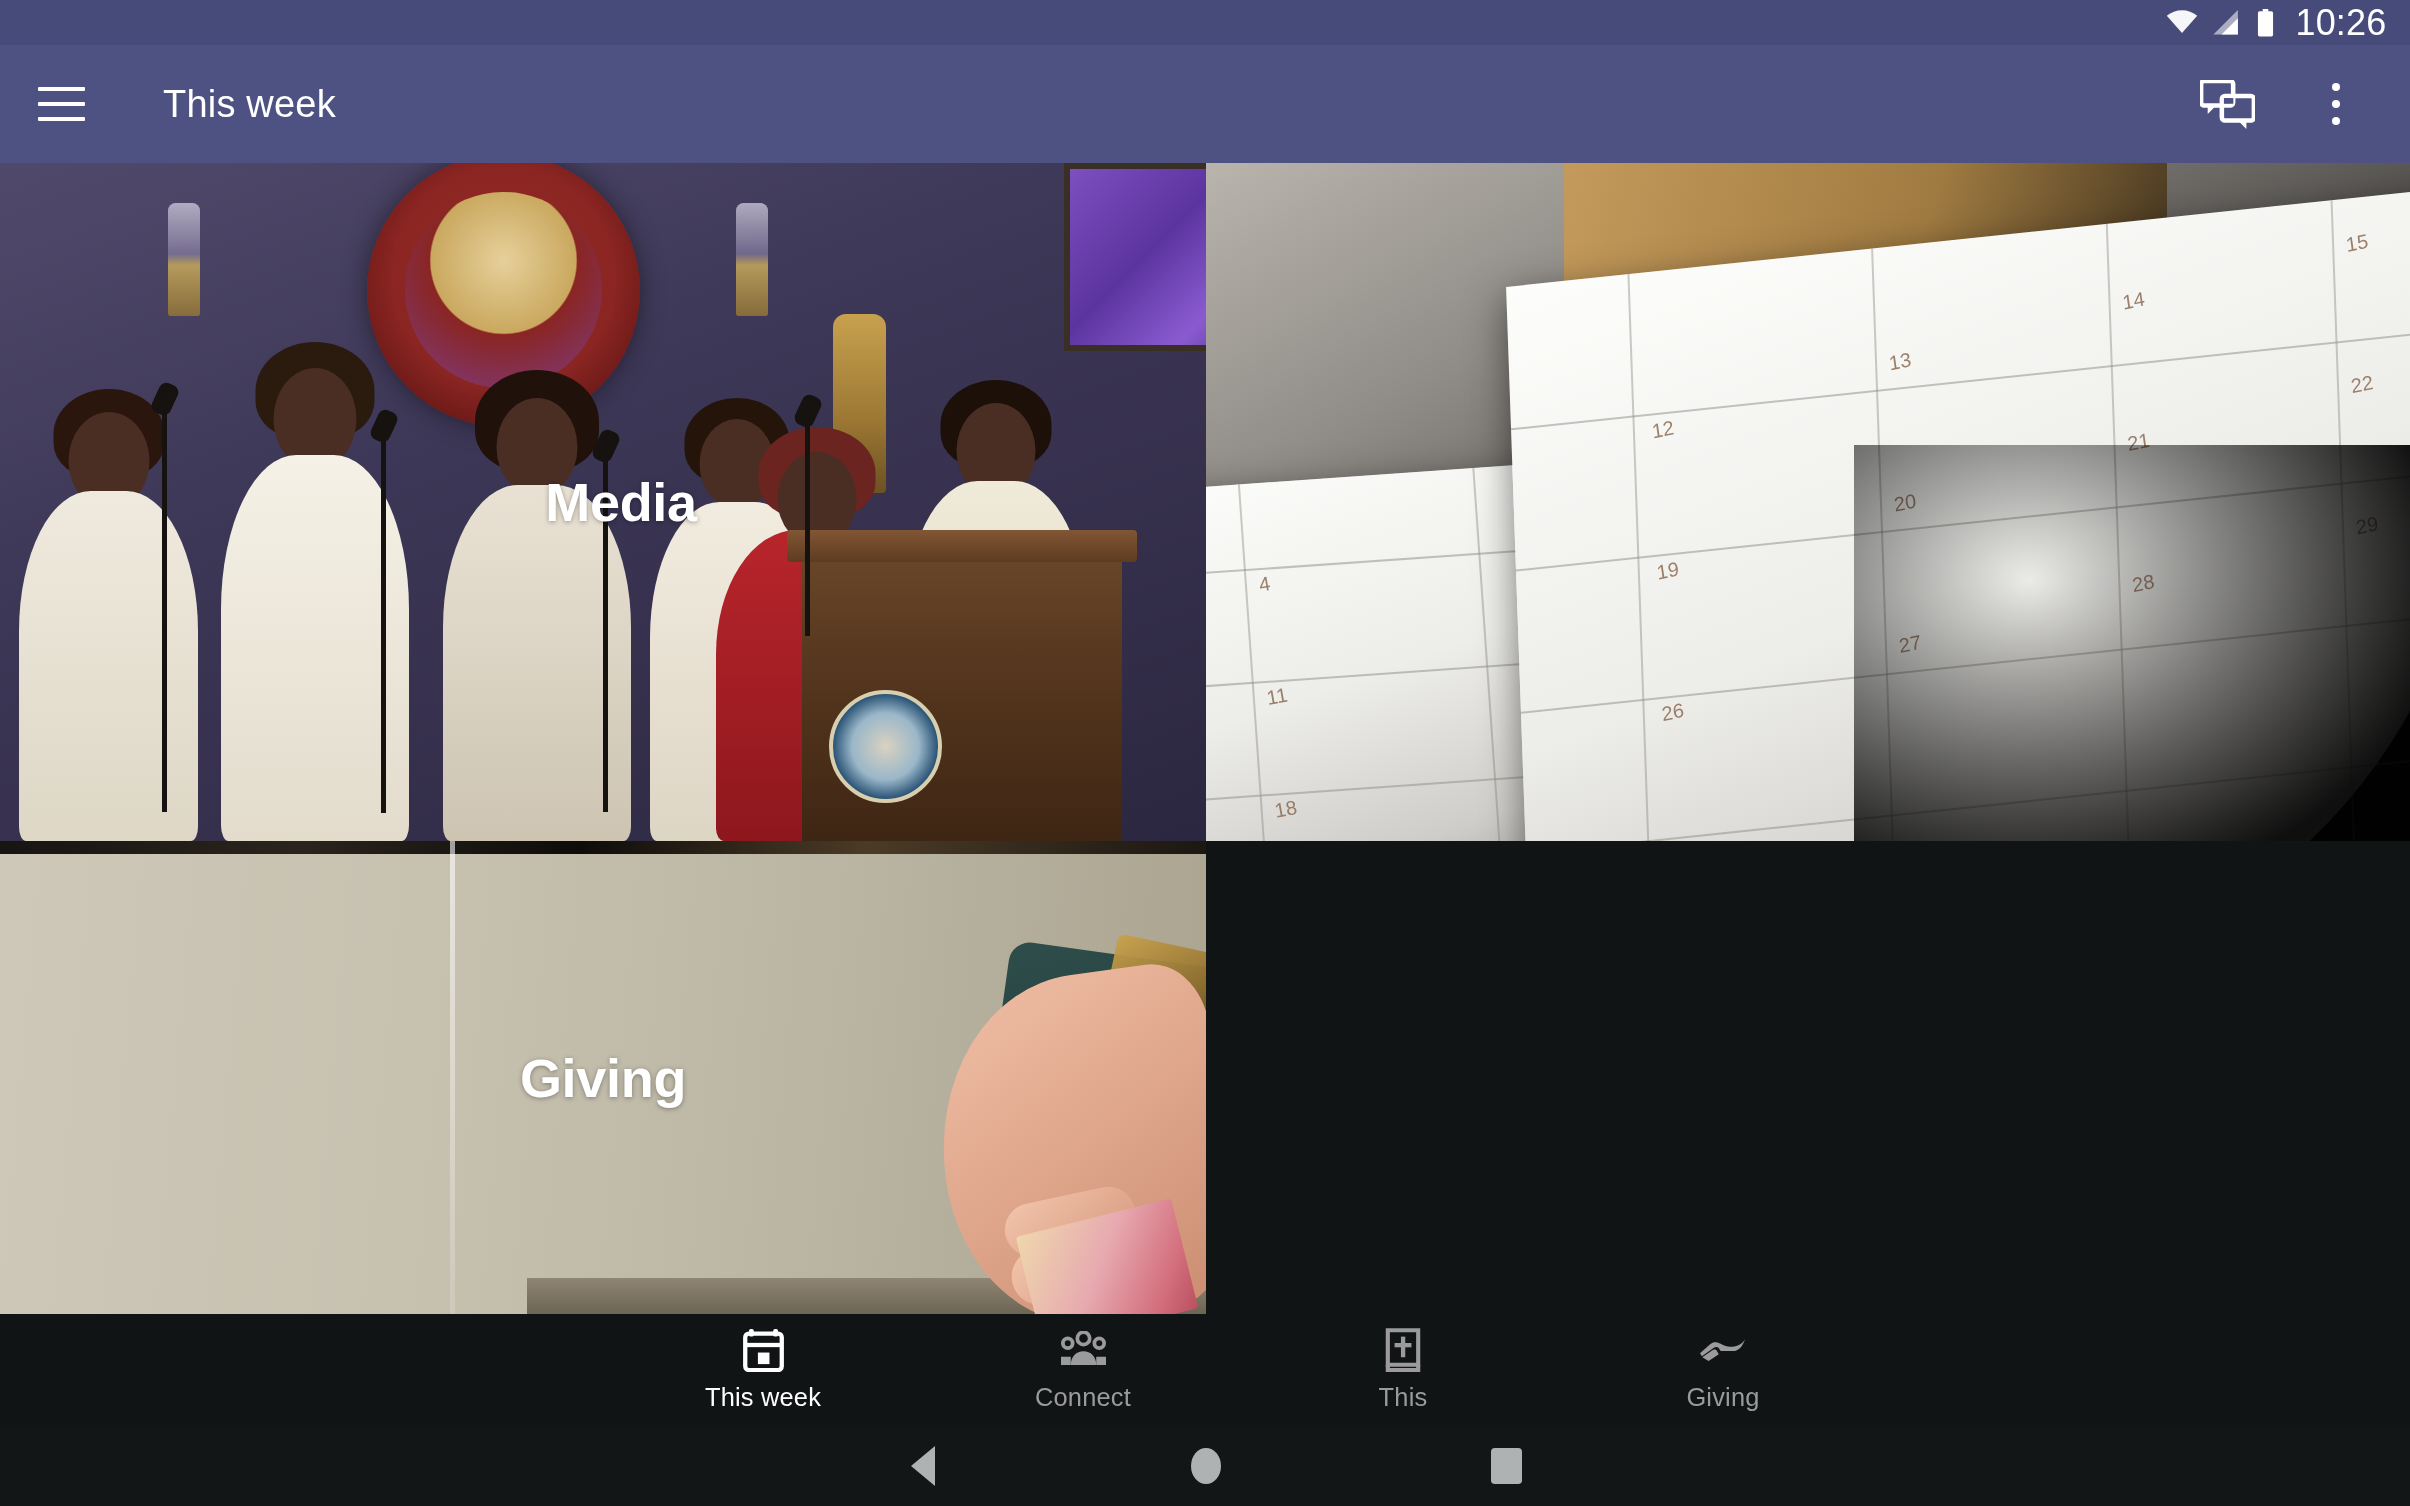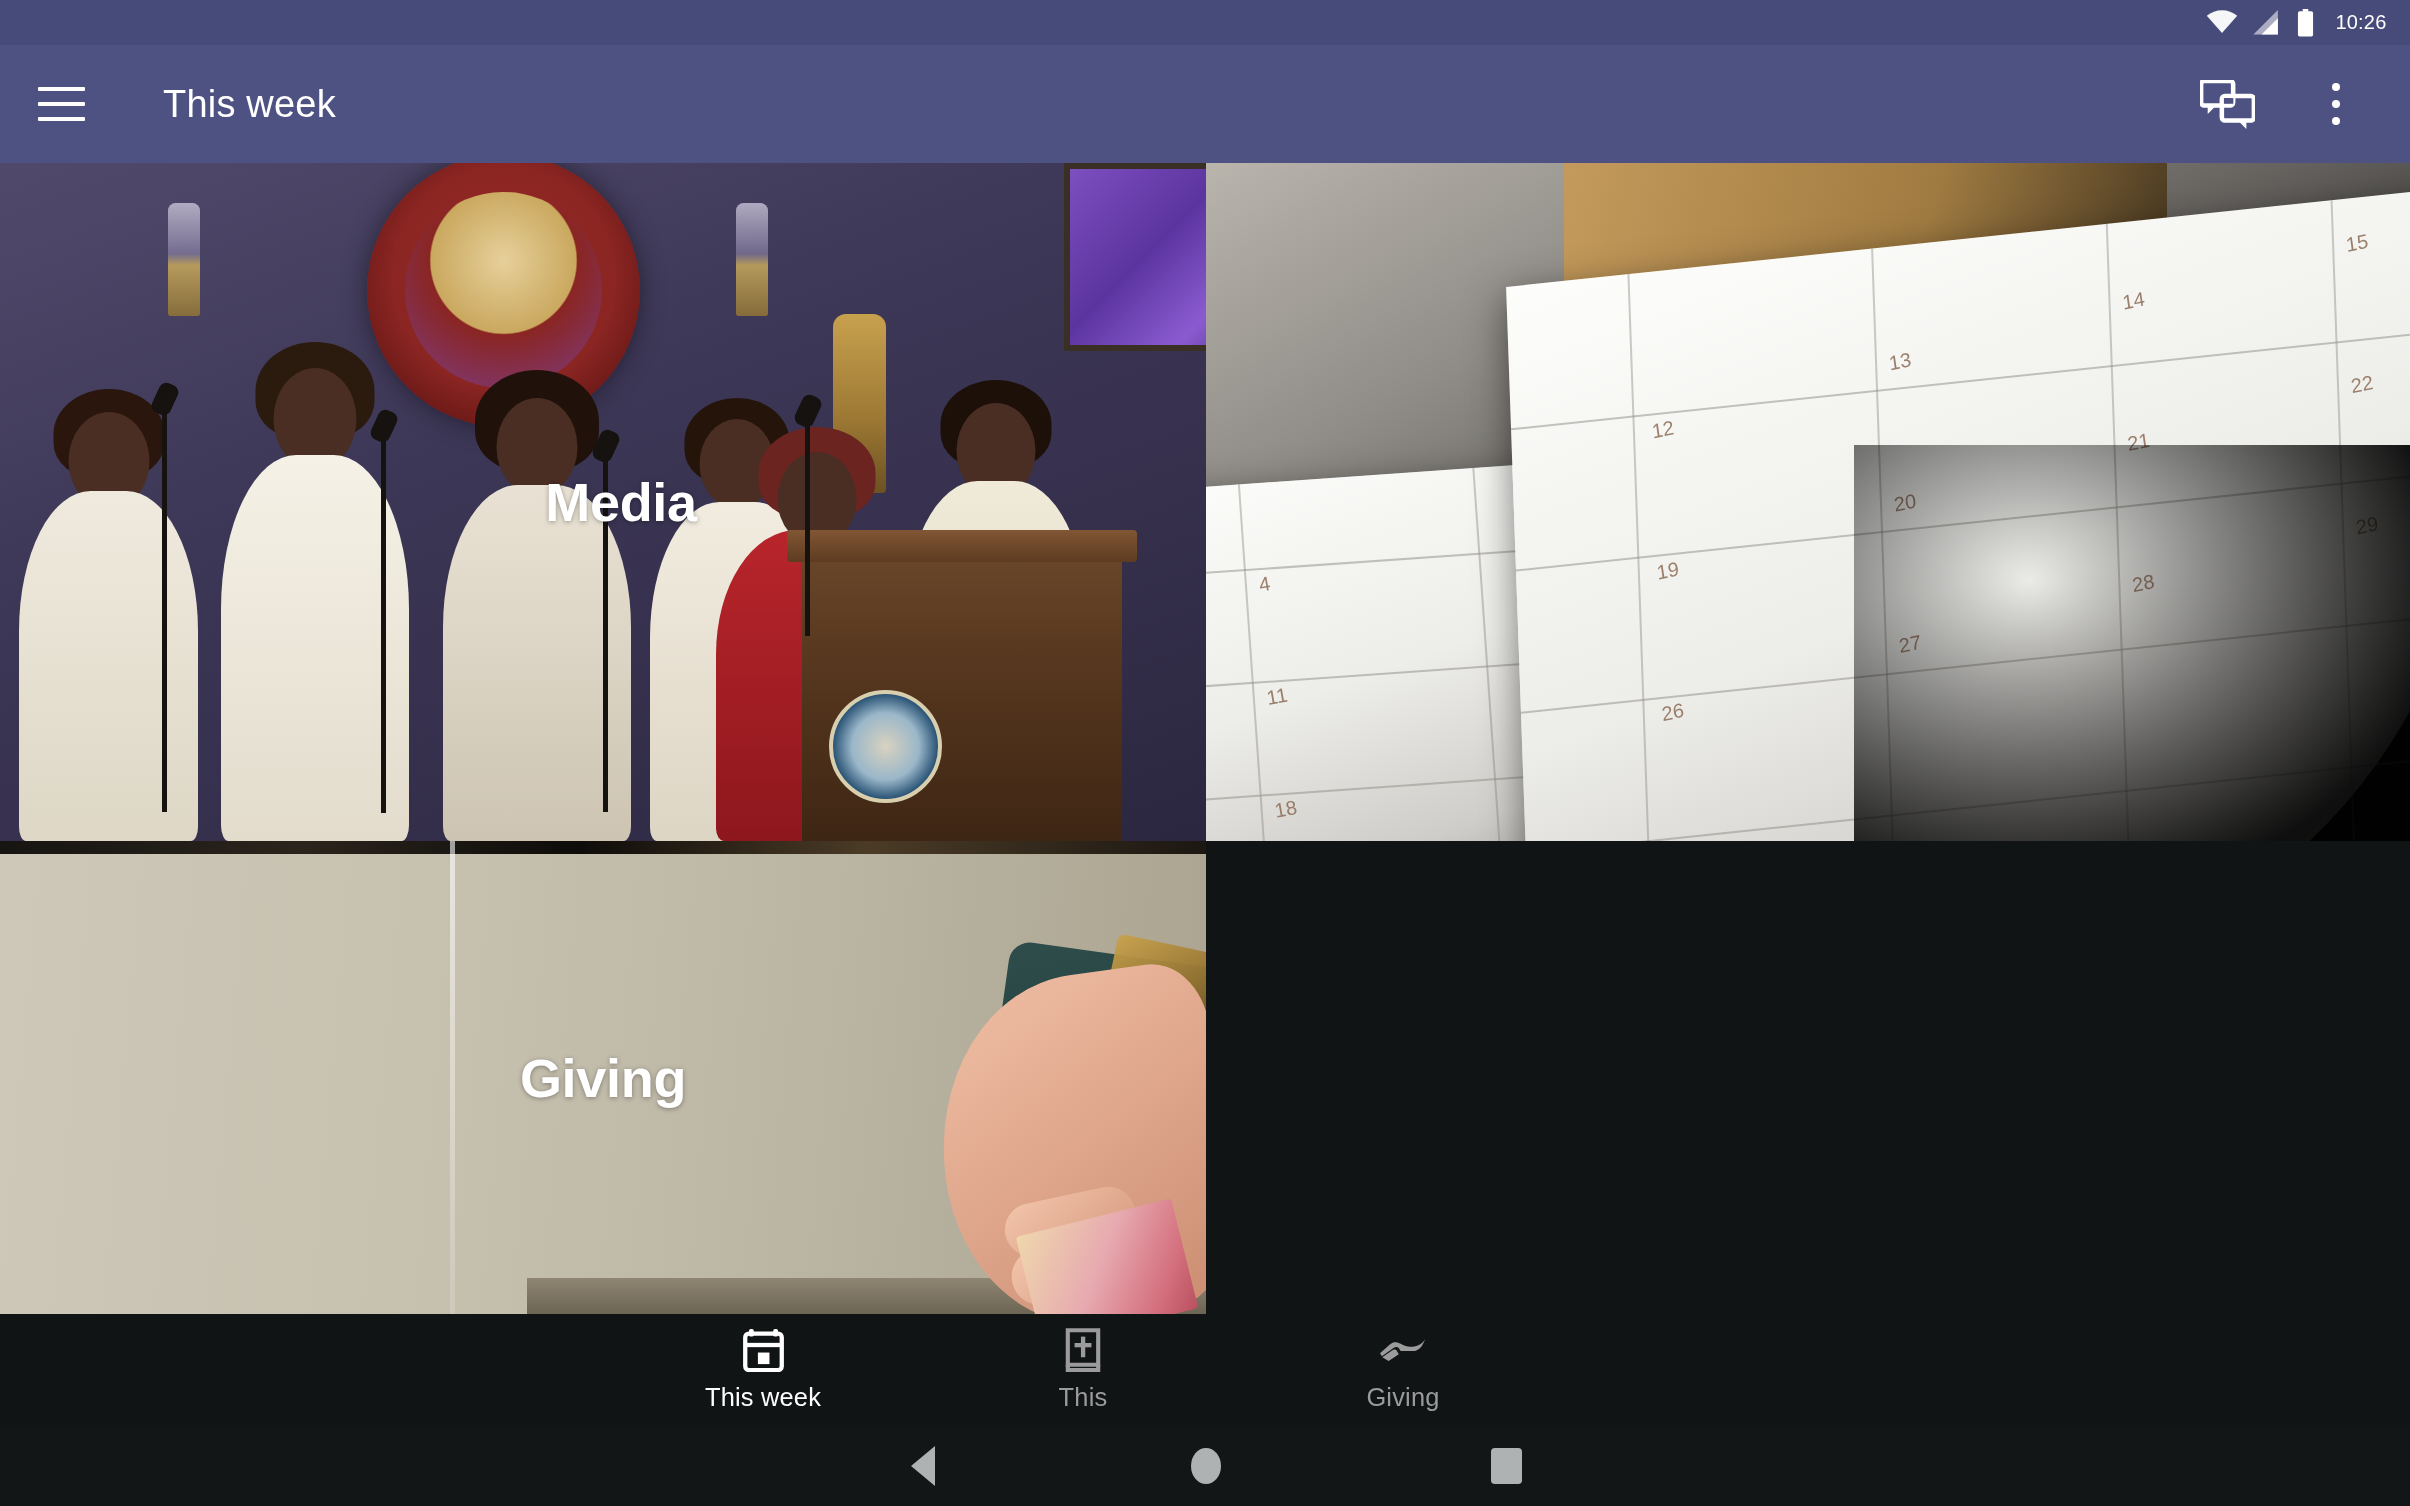--- a/index.html
+++ b/index.html
@@ -13,21 +13,21 @@
 
   
   .statusbar{
     position:absolute; top:0; left:0; width:2411px; height:45px;
     background:#474B79;
     display:flex; align-items:center; justify-content:flex-end;
     padding-right:24.5px; gap:15px;
   }
   .sb-icon{ display:flex; align-items:center; }
   .sb-time{
-    color:#FFFFFF; font-size:20px; letter-spacing:0.2px;
+    color:#FFFFFF; font-size:36px; letter-spacing:0.2px;
     margin-left:5.6px; font-weight:400;
   }
 
   
   .toolbar{
     position:absolute; top:45px; left:0; width:2411px; height:118px;
     background:#4E5283;
     display:flex; align-items:center;
   }
   .hamburger{
@@ -467,20 +467,33 @@
           <rect x="3.2" y="0" width="2.6" height="4" rx="1" fill="#fff"></rect>
           <rect x="16.2" y="0" width="2.6" height="4" rx="1" fill="#fff"></rect>
           <rect x="1.2" y="2.4" width="19.6" height="19.6" rx="2" fill="none" stroke="#fff" stroke-width="2.3"></rect>
           <rect x="1.2" y="7.4" width="19.6" height="2.3" fill="#fff"></rect>
           <rect x="8" y="12.6" width="6.2" height="6.2" fill="#fff"></rect>
         </svg>
       </span>
       <span class="navlabel">This week</span>
     </div>
 
+    <div class="navitem">
+      <span class="navicon">
+        <svg width="45" height="38" viewBox="0 0 24 20">
+          <circle cx="12" cy="3.8" r="3.3" fill="none" stroke="#9B9B9B" stroke-width="2"></circle>
+          <circle cx="3.6" cy="6.4" r="2.6" fill="none" stroke="#9B9B9B" stroke-width="2"></circle>
+          <circle cx="20.4" cy="6.4" r="2.6" fill="none" stroke="#9B9B9B" stroke-width="2"></circle>
+          <path d="M5.2 18 C5.2 13.4 8.2 10.6 12 10.6 C15.8 10.6 18.8 13.4 18.8 18 Z" fill="#9B9B9B"></path>
+          <rect x="0" y="13.6" width="5.2" height="4.4" fill="#9B9B9B"></rect>
+          <rect x="18.8" y="13.6" width="5.2" height="4.4" fill="#9B9B9B"></rect>
+        </svg>
+      </span>
+      <span class="navlabel">Connect</span>
+    </div>
 
     <div class="navitem">
       <span class="navicon">
         <svg width="40" height="45" viewBox="0 0 21 24">
           <path d="M2.4 1.2 L18.6 1.2 L18.6 19.6 L2.4 19.6 Z" fill="none" stroke="#9B9B9B" stroke-width="2.2"></path>
           <path d="M2.4 19.6 L2.4 22.4 L18.6 22.4 L18.6 19.6" fill="none" stroke="#9B9B9B" stroke-width="2.2"></path>
           <rect x="9.4" y="4.6" width="2.3" height="11" fill="#9B9B9B"></rect>
           <rect x="6" y="8" width="9" height="2.3" fill="#9B9B9B"></rect>
         </svg>
       </span>

